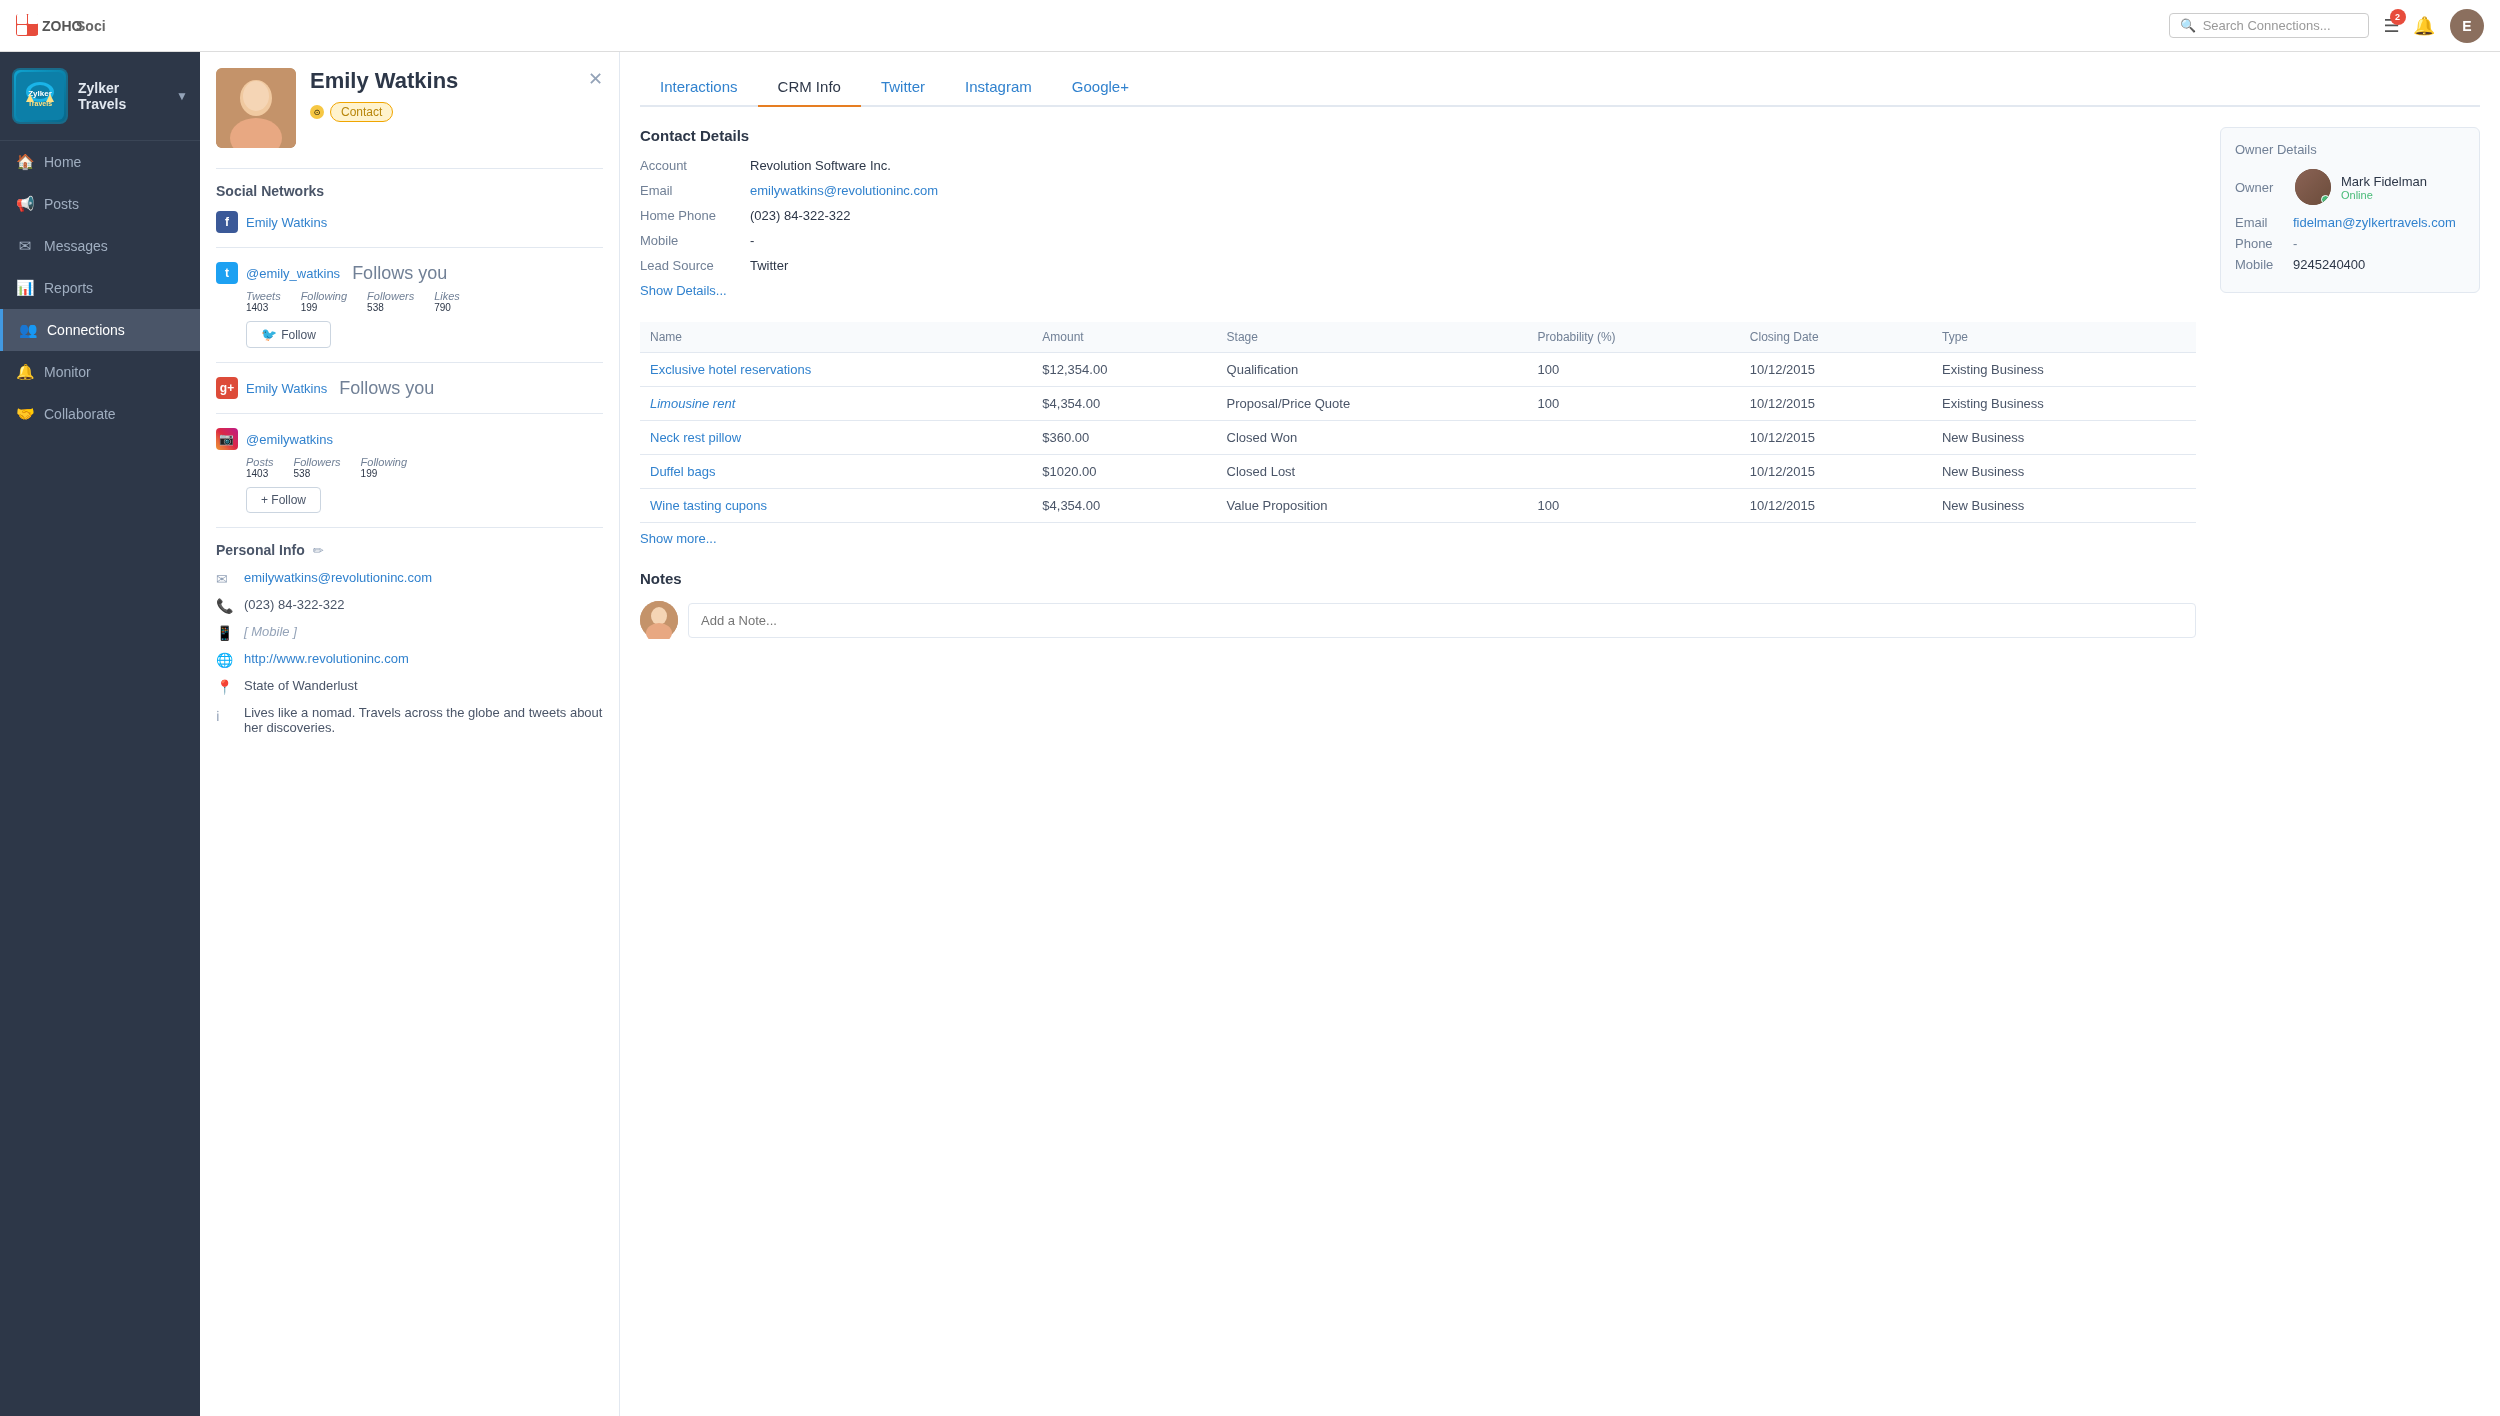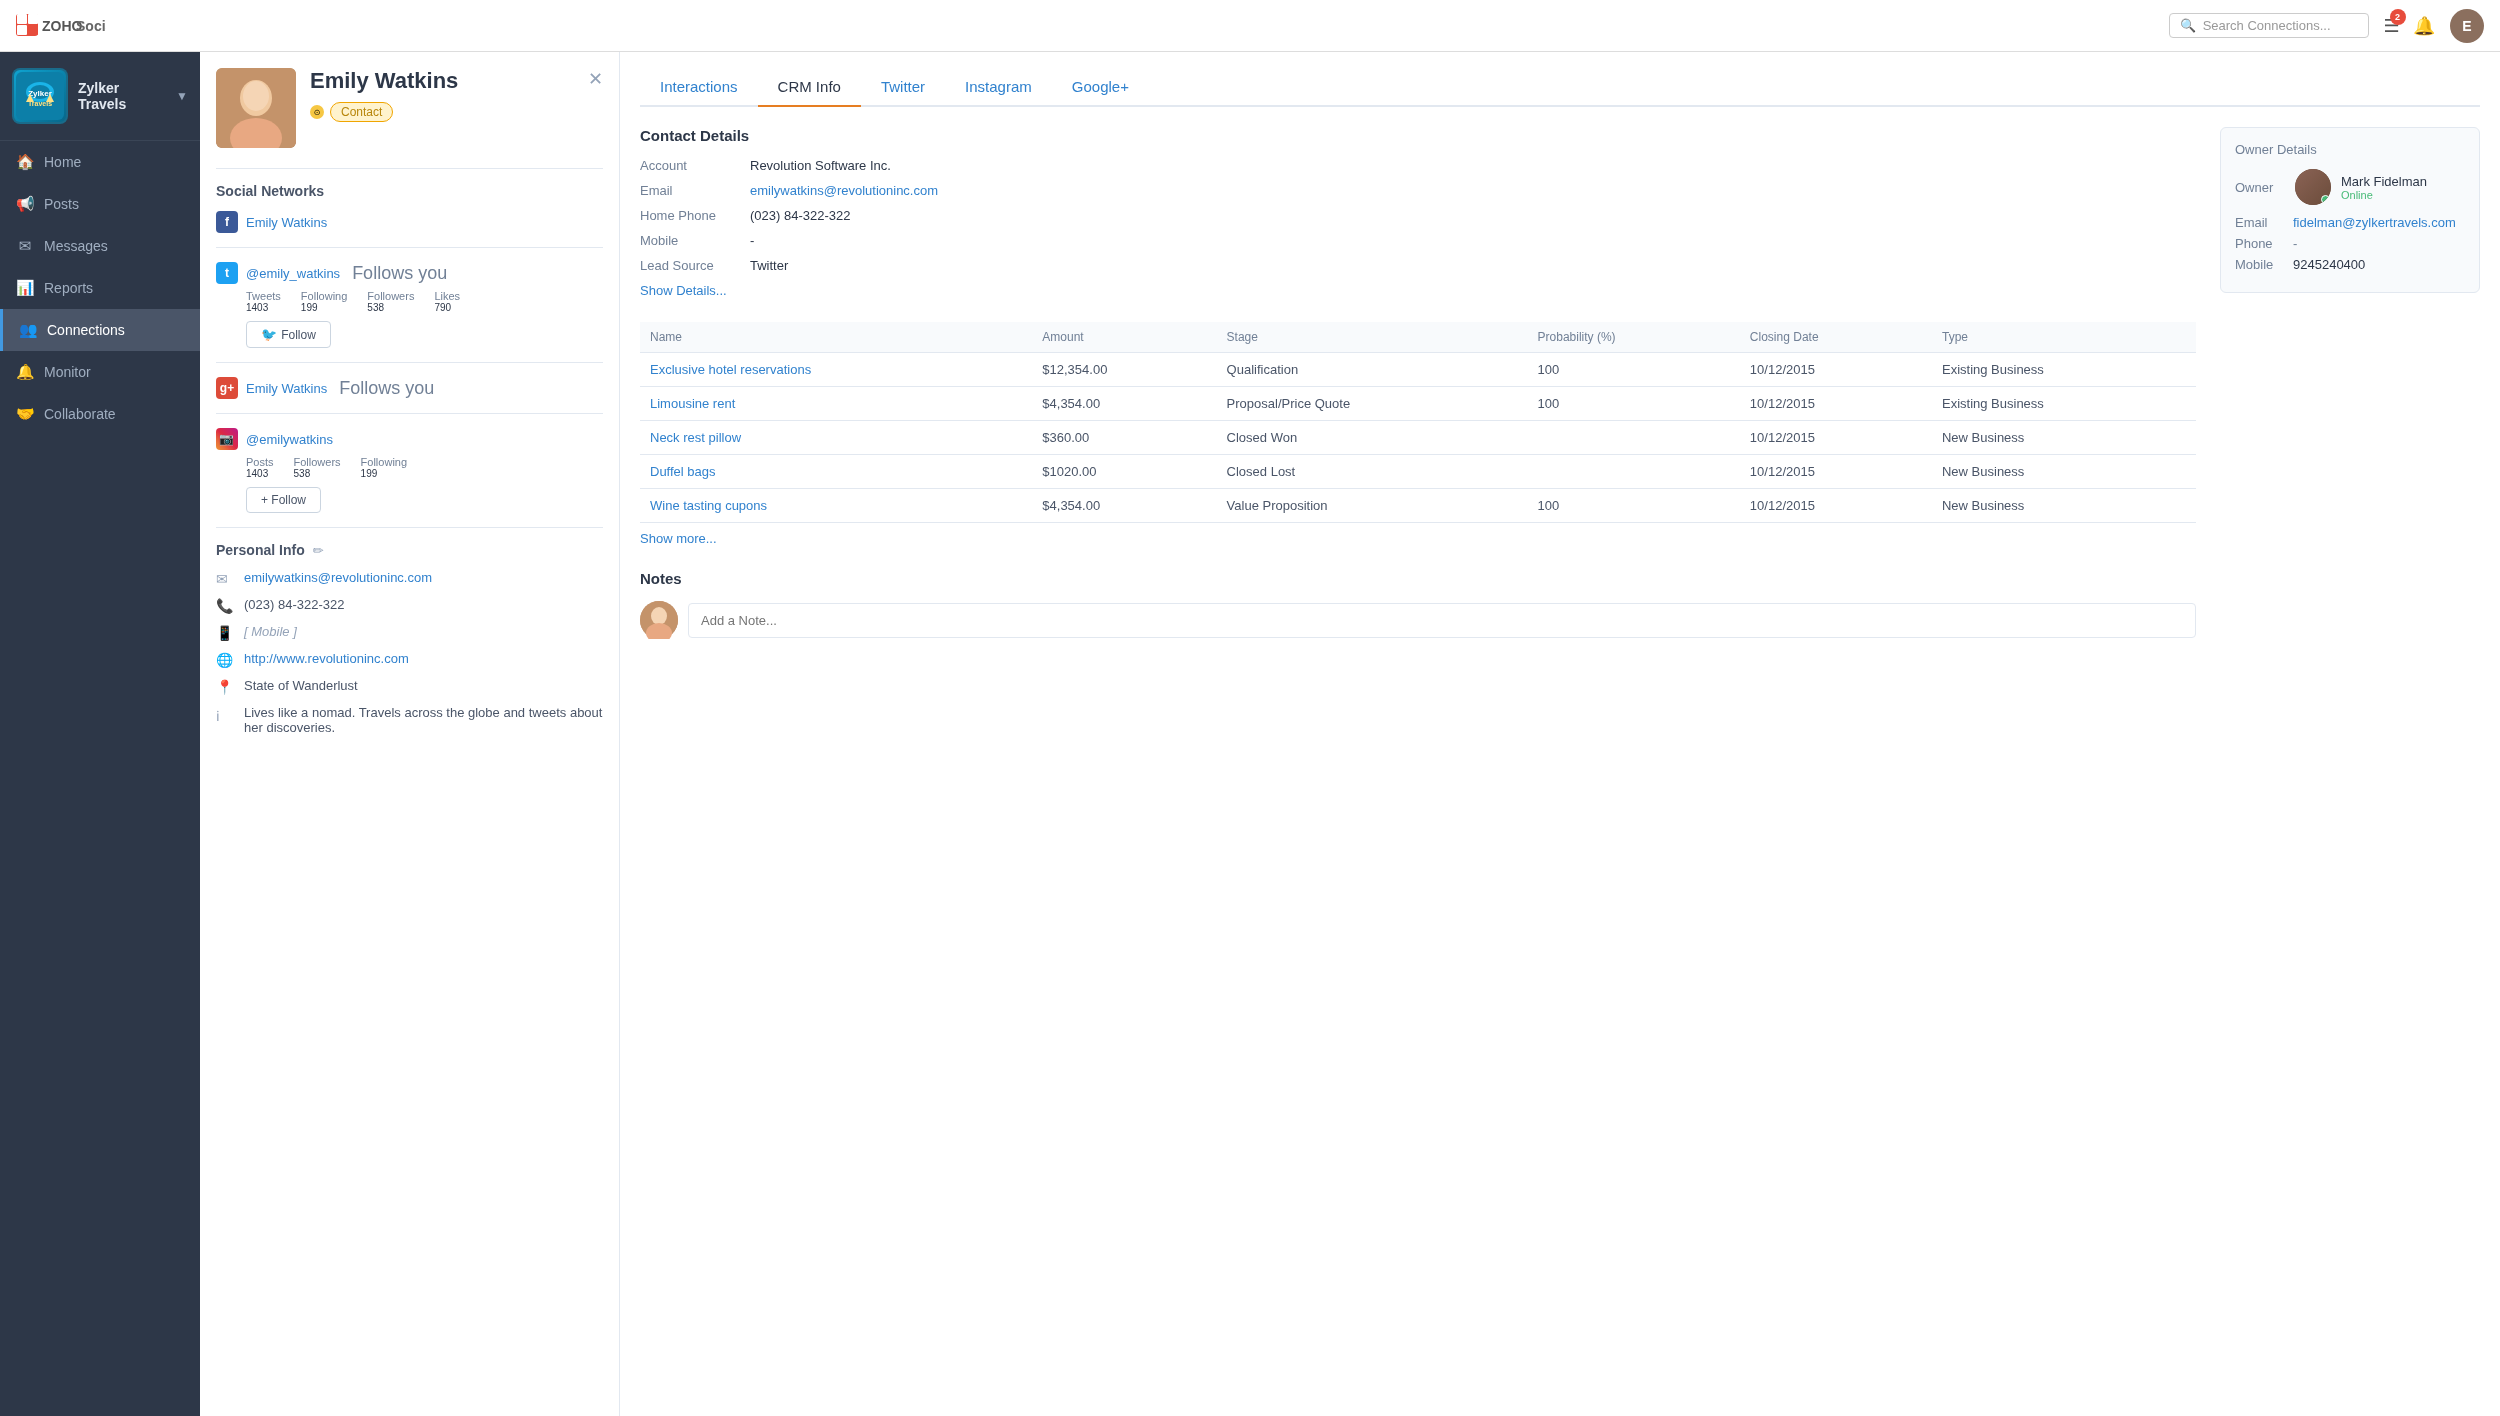--- a/index.html
+++ b/index.html
@@ -50,21 +50,21 @@
     .social-user-row { display: flex; align-items: center; gap: 8px; margin-bottom: 6px; }
     .social-icon { width: 22px; height: 22px; border-radius: 4px; display: flex; align-items: center; justify-content: center; font-size: 12px; font-weight: 700; color: #fff; flex-shrink: 0; }
     .social-icon.fb { background: #3b5998; }
     .social-icon.tw { background: #1da1f2; }
     .social-icon.gplus { background: #dd4b39; }
     .social-icon.ig { background: linear-gradient(45deg, #f09433, #e6683c, #dc2743, #cc2366, #bc1888); }
     .social-name { color: #3182ce; font-size: 13px; font-weight: 500; }
     .social-follows { color: #718096; font-size: 18px; margin-left: 4px; }
     .social-stats { display: flex; gap: 20px; margin: 6px 0 8px 30px; }
     .stat-item { display: flex; flex-direction: column; }
-    .stat-label { font-size: 11px; color: #718096; }
+    .stat-label { font-size: 11px; color: #718096; font-style: italic; }
     .stat-value { font-size: 10px; color: #2d3748; font-weight: 500; }
     .follow-btn { display: flex; align-items: center; gap: 4px; padding: 5px 14px; border: 1px solid #cbd5e0; border-radius: 4px; background: #fff; color: #4a5568; font-size: 12px; cursor: pointer; margin-left: 30px; }
     .follow-btn .tw-icon { color: #1da1f2; font-size: 13px; }
     
     
     .personal-info-header { display: flex; align-items: center; gap: 8px; margin-bottom: 12px; }
     .edit-icon { color: #94a3b8; font-size: 13px; cursor: pointer; }
     .info-item { display: flex; align-items: flex-start; gap: 10px; margin-bottom: 10px; }
     .info-icon { width: 18px; color: #94a3b8; font-size: 14px; flex-shrink: 0; margin-top: 1px; }
     .info-text { color: #4a5568; font-size: 13px; }
@@ -404,21 +404,21 @@
               <tbody id="potentials-tbody">
               <tr>
     <td><a href="#" style="color:#3182ce;text-decoration:none;">Exclusive hotel reservations</a></td>
     <td>$12,354.00</td>
     <td>Qualification</td>
     <td>100</td>
     <td>10/12/2015</td>
     <td>Existing Business</td>
   </tr>
                   <tr>
-    <td><a href="#" style="color:#3182ce;text-decoration:none;">Limousine rent</a></td>
+    <td><a href="#" style="color:#3182ce;text-decoration:none;font-style:italic;">Limousine rent</a></td>
     <td>$4,354.00</td>
     <td>Proposal/Price Quote</td>
     <td>100</td>
     <td>10/12/2015</td>
     <td>Existing Business</td>
   </tr>
                   <tr>
     <td><a href="#" style="color:#3182ce;text-decoration:none;">Neck rest pillow</a></td>
     <td>$360.00</td>
     <td>Closed Won</td>

